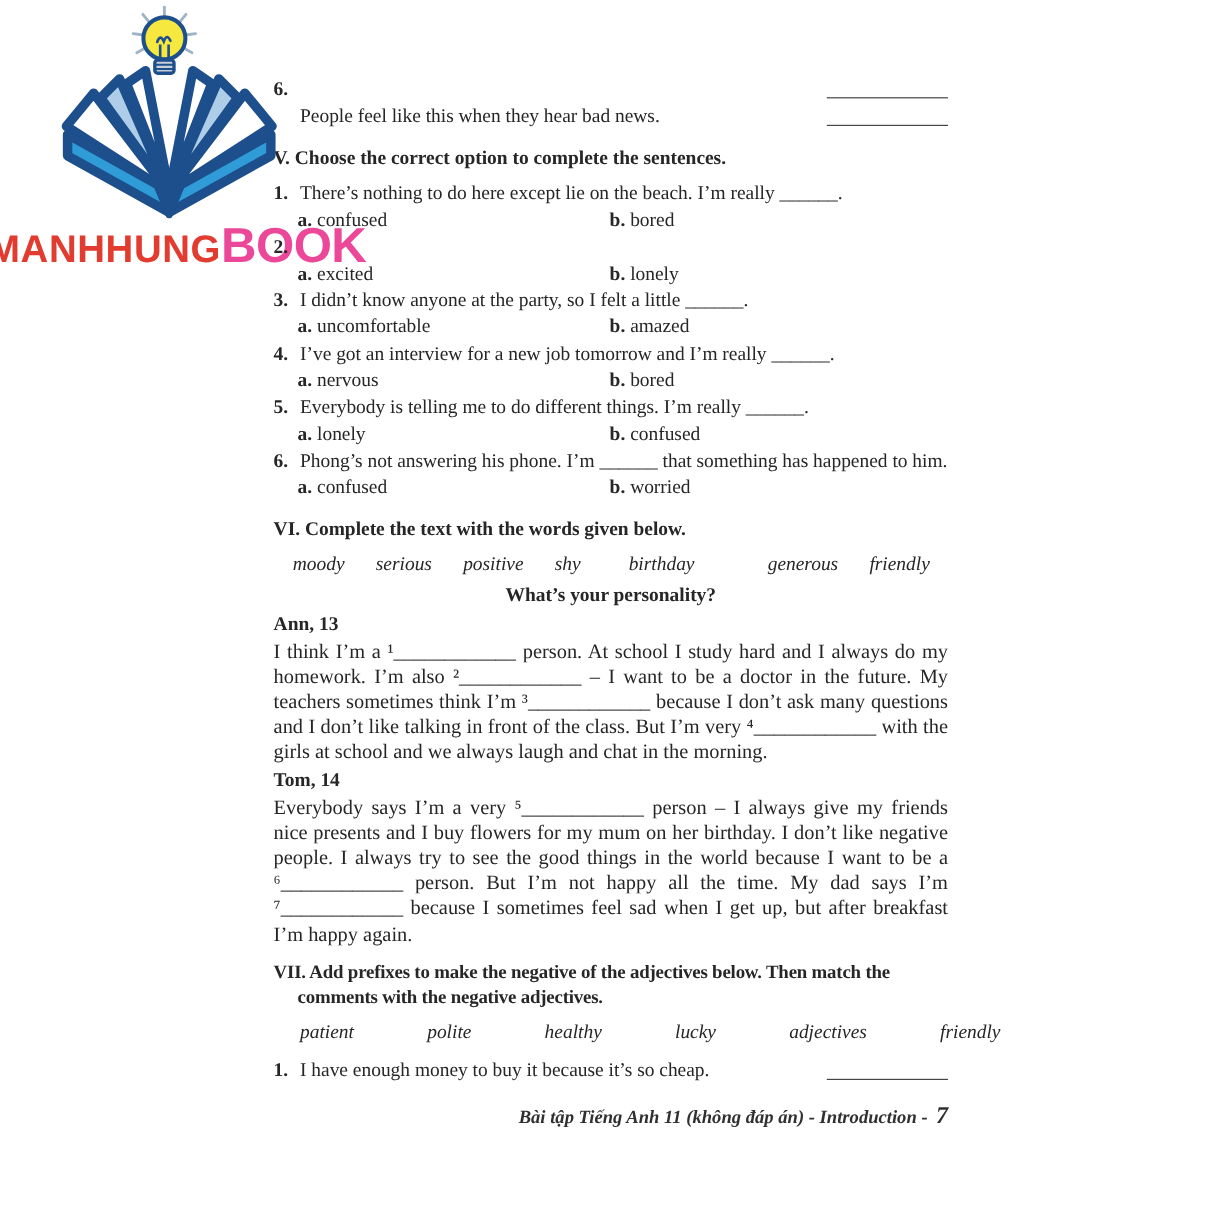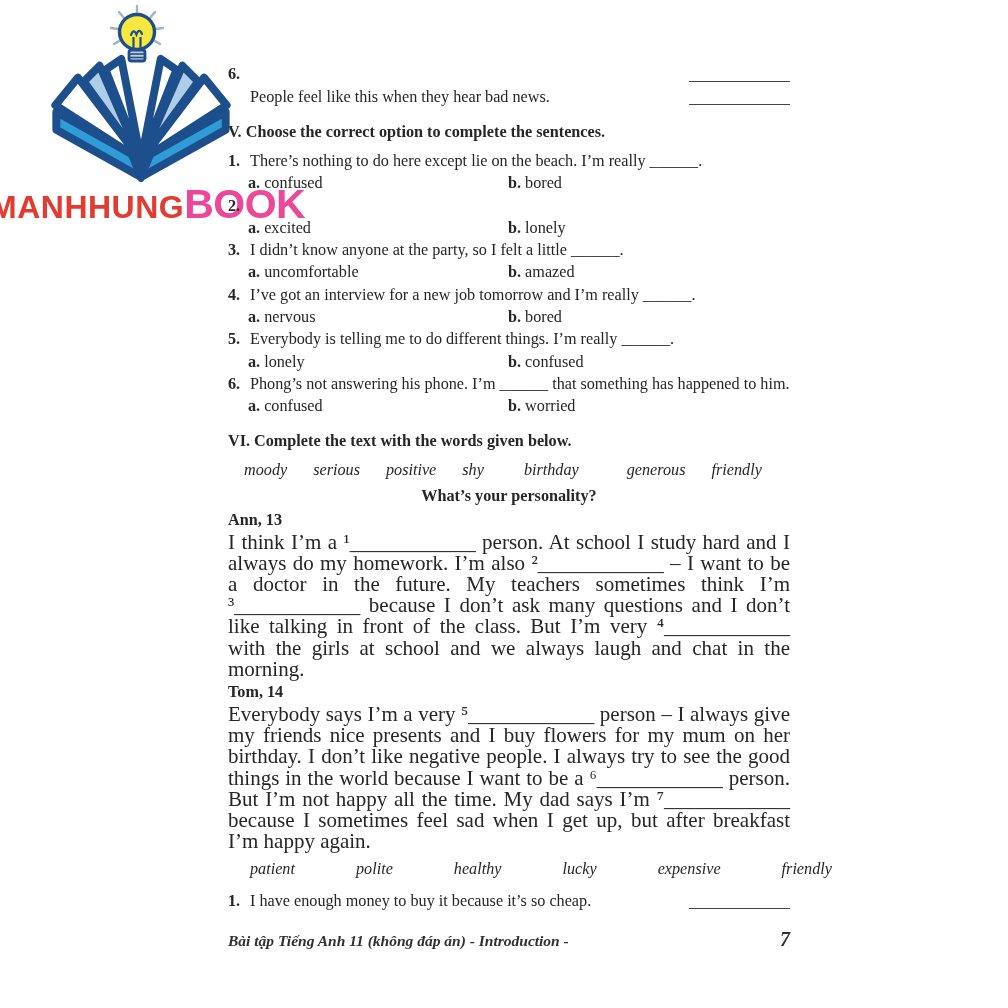--- a/index.html
+++ b/index.html
@@ -23,25 +23,25 @@
   .sec-h{font-weight:bold;margin-top:12px;white-space:nowrap;}
   .mc-sent{display:flex;white-space:nowrap;line-height:22.3px;}
   .mc-num{width:22px;font-weight:bold;flex:none;}
   .mc-opts{display:grid;grid-template-columns:260px auto;padding-left:20px;line-height:22.3px;}
   .opt b{font-weight:bold;}
   .bank{display:flex;font-style:italic;margin-top:6px;}
   .bank-vi{gap:26px;padding-left:16px;}
   .bank-vii{gap:61px;padding-left:22px;}
   .center-title{text-align:center;font-weight:bold;margin-top:3px;}
   .person-label{font-weight:bold;margin-top:1px;}
-  .para{text-align:justify;font-size:21px;line-height:21.2px;}
+  .para{text-align:justify;font-size:17px;line-height:21.2px;}
   .sec7-h{font-weight:bold;margin-top:11px;padding-left:20px;text-indent:-20px;
           font-size:15.7px;letter-spacing:-.15px;line-height:21.6px;}
   .match-row{display:flex;margin-top:9px;}
-  .footer{display:flex;justify-content:space-between;align-items:baseline;gap:7px;margin-top:15px;
+  .footer{display:flex;justify-content:flex-end;align-items:baseline;gap:7px;margin-top:15px;
           font-style:italic;font-weight:bold;font-size:15.5px;color:#303030;}
   .footer-page{font-size:20px;letter-spacing:0;}
 </style>
 </head>
 <body>
 
 <div class="page">
 
   <div class="brand-text">
     <span class="brand-p1">MANHHUNG</span>
@@ -152,35 +152,36 @@
       <span class="opt"><b>b.</b> <span>worried</span></span>
     </div>
 
     <div class="sec-h">VI. Complete the text with the words given below.</div>
     <div class="bank bank-vi">
       <span>moody</span>
       <span>serious</span>
       <span>positive</span>
       <span>shy</span>
       <span style="margin-left:14px;">birthday</span>
-      <span style="margin-left:22px;">generous</span>
+      <span style="margin-left:35px;">generous</span>
       <span>friendly</span>
     </div>
     <div class="center-title">What’s your personality?</div>
     <div class="person-label">Ann, 13</div>
     <div class="para">I think I’m a ¹____________ person. At school I study hard and I always do my homework. I’m also ²____________ – I want to be a doctor in the future. My teachers sometimes think I’m ³____________ because I don’t ask many questions and I don’t like talking in front of the class. But I’m very ⁴____________ with the girls at school and we always laugh and chat in the morning.</div>
     <div class="person-label">Tom, 14</div>
     <div class="para">Everybody says I’m a very ⁵____________ person – I always give my friends nice presents and I buy flowers for my mum on her birthday. I don’t like negative people. I always try to see the good things in the world because I want to be a ⁶____________ person. But I’m not happy all the time. My dad says I’m ⁷____________ because I sometimes feel sad when I get up, but after breakfast I’m happy again.</div>
 
+    <div class="sec7-h">VII. Add prefixes to make the negative of the adjectives below. Then match the comments with the negative adjectives.</div>
     <div class="bank bank-vii">
       <span>patient</span>
       <span>polite</span>
       <span>healthy</span>
       <span>lucky</span>
-      <span>expensive</span>
+      <span>adjectives</span>
       <span>friendly</span>
     </div>
     <div class="match-row">
       <span class="mc-num">1.</span>
       <span>I have enough money to buy it because it’s so cheap.</span>
       <span class="spacer"></span>
       <span class="blank-line"></span>
     </div>
 
     <div class="footer">

